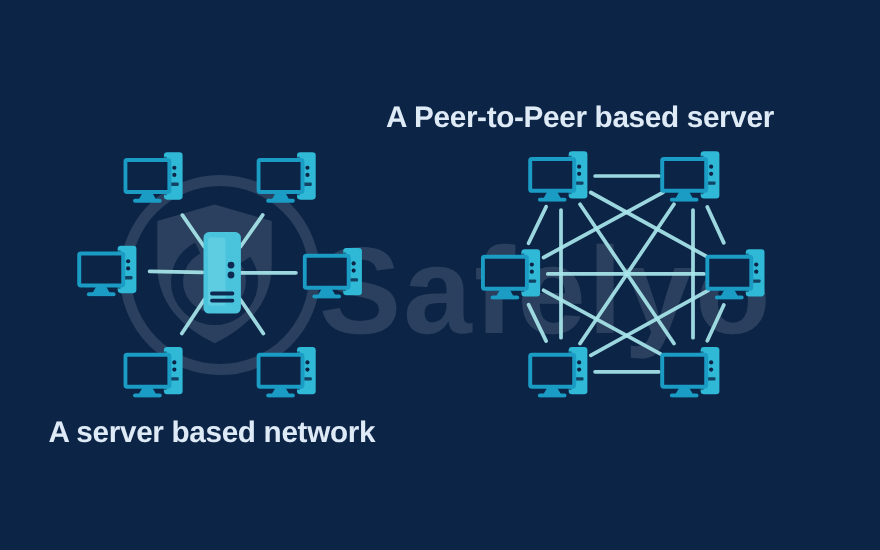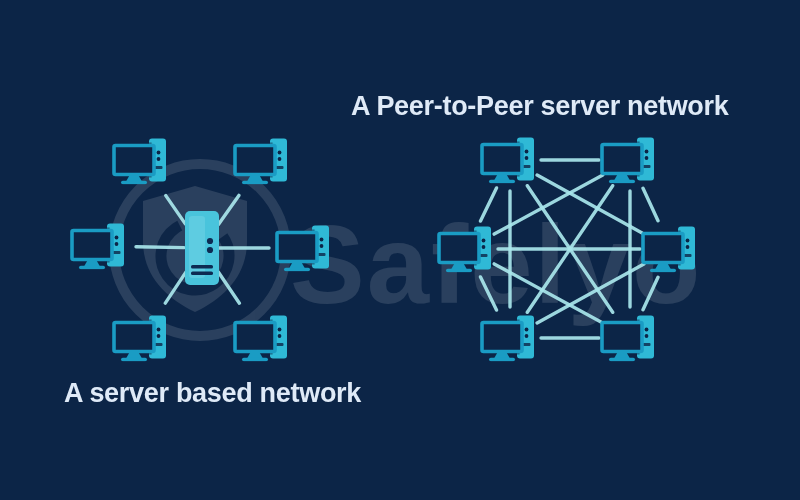--- a/index.html
+++ b/index.html
@@ -23,21 +23,21 @@
   .caption{
     position:absolute;
     color:var(--caption);
     font-weight:700;
     font-size:27px;
     letter-spacing:-0.3px;
     white-space:nowrap;
     line-height:1;
   }
   .caption.p2p{left:351px;top:93px;}
-  .caption.server{left:64px;top:380px;}
+  .caption.server{left:44px;top:380px;}
   .link{
     stroke:var(--link);
     stroke-width:3.4;
     stroke-linecap:round;
     opacity:.92;
   }
   .wm{opacity:.12;}
   .wm-text{
     font-family:"Liberation Sans", sans-serif;
     font-weight:700;
@@ -122,15 +122,15 @@
           <use href="#icon-computer" xlink:href="#icon-computer" x="480" y="136.5" width="60" height="47"></use>
           <use href="#icon-computer" xlink:href="#icon-computer" x="600" y="136.5" width="60" height="47"></use>
           <use href="#icon-computer" xlink:href="#icon-computer" x="437" y="225.5" width="60" height="47"></use>
           <use href="#icon-computer" xlink:href="#icon-computer" x="641" y="225.5" width="60" height="47"></use>
           <use href="#icon-computer" xlink:href="#icon-computer" x="480" y="314.5" width="60" height="47"></use>
           <use href="#icon-computer" xlink:href="#icon-computer" x="600" y="314.5" width="60" height="47"></use>
         </g>
     </g>
   </svg>
 
-  <div class="caption p2p">A Peer-to-Peer server network</div>
+  <div class="caption p2p">A Peer-to-Peer based server</div>
   <div class="caption server">A server based network</div>
 </div>
 
 </body></html>

